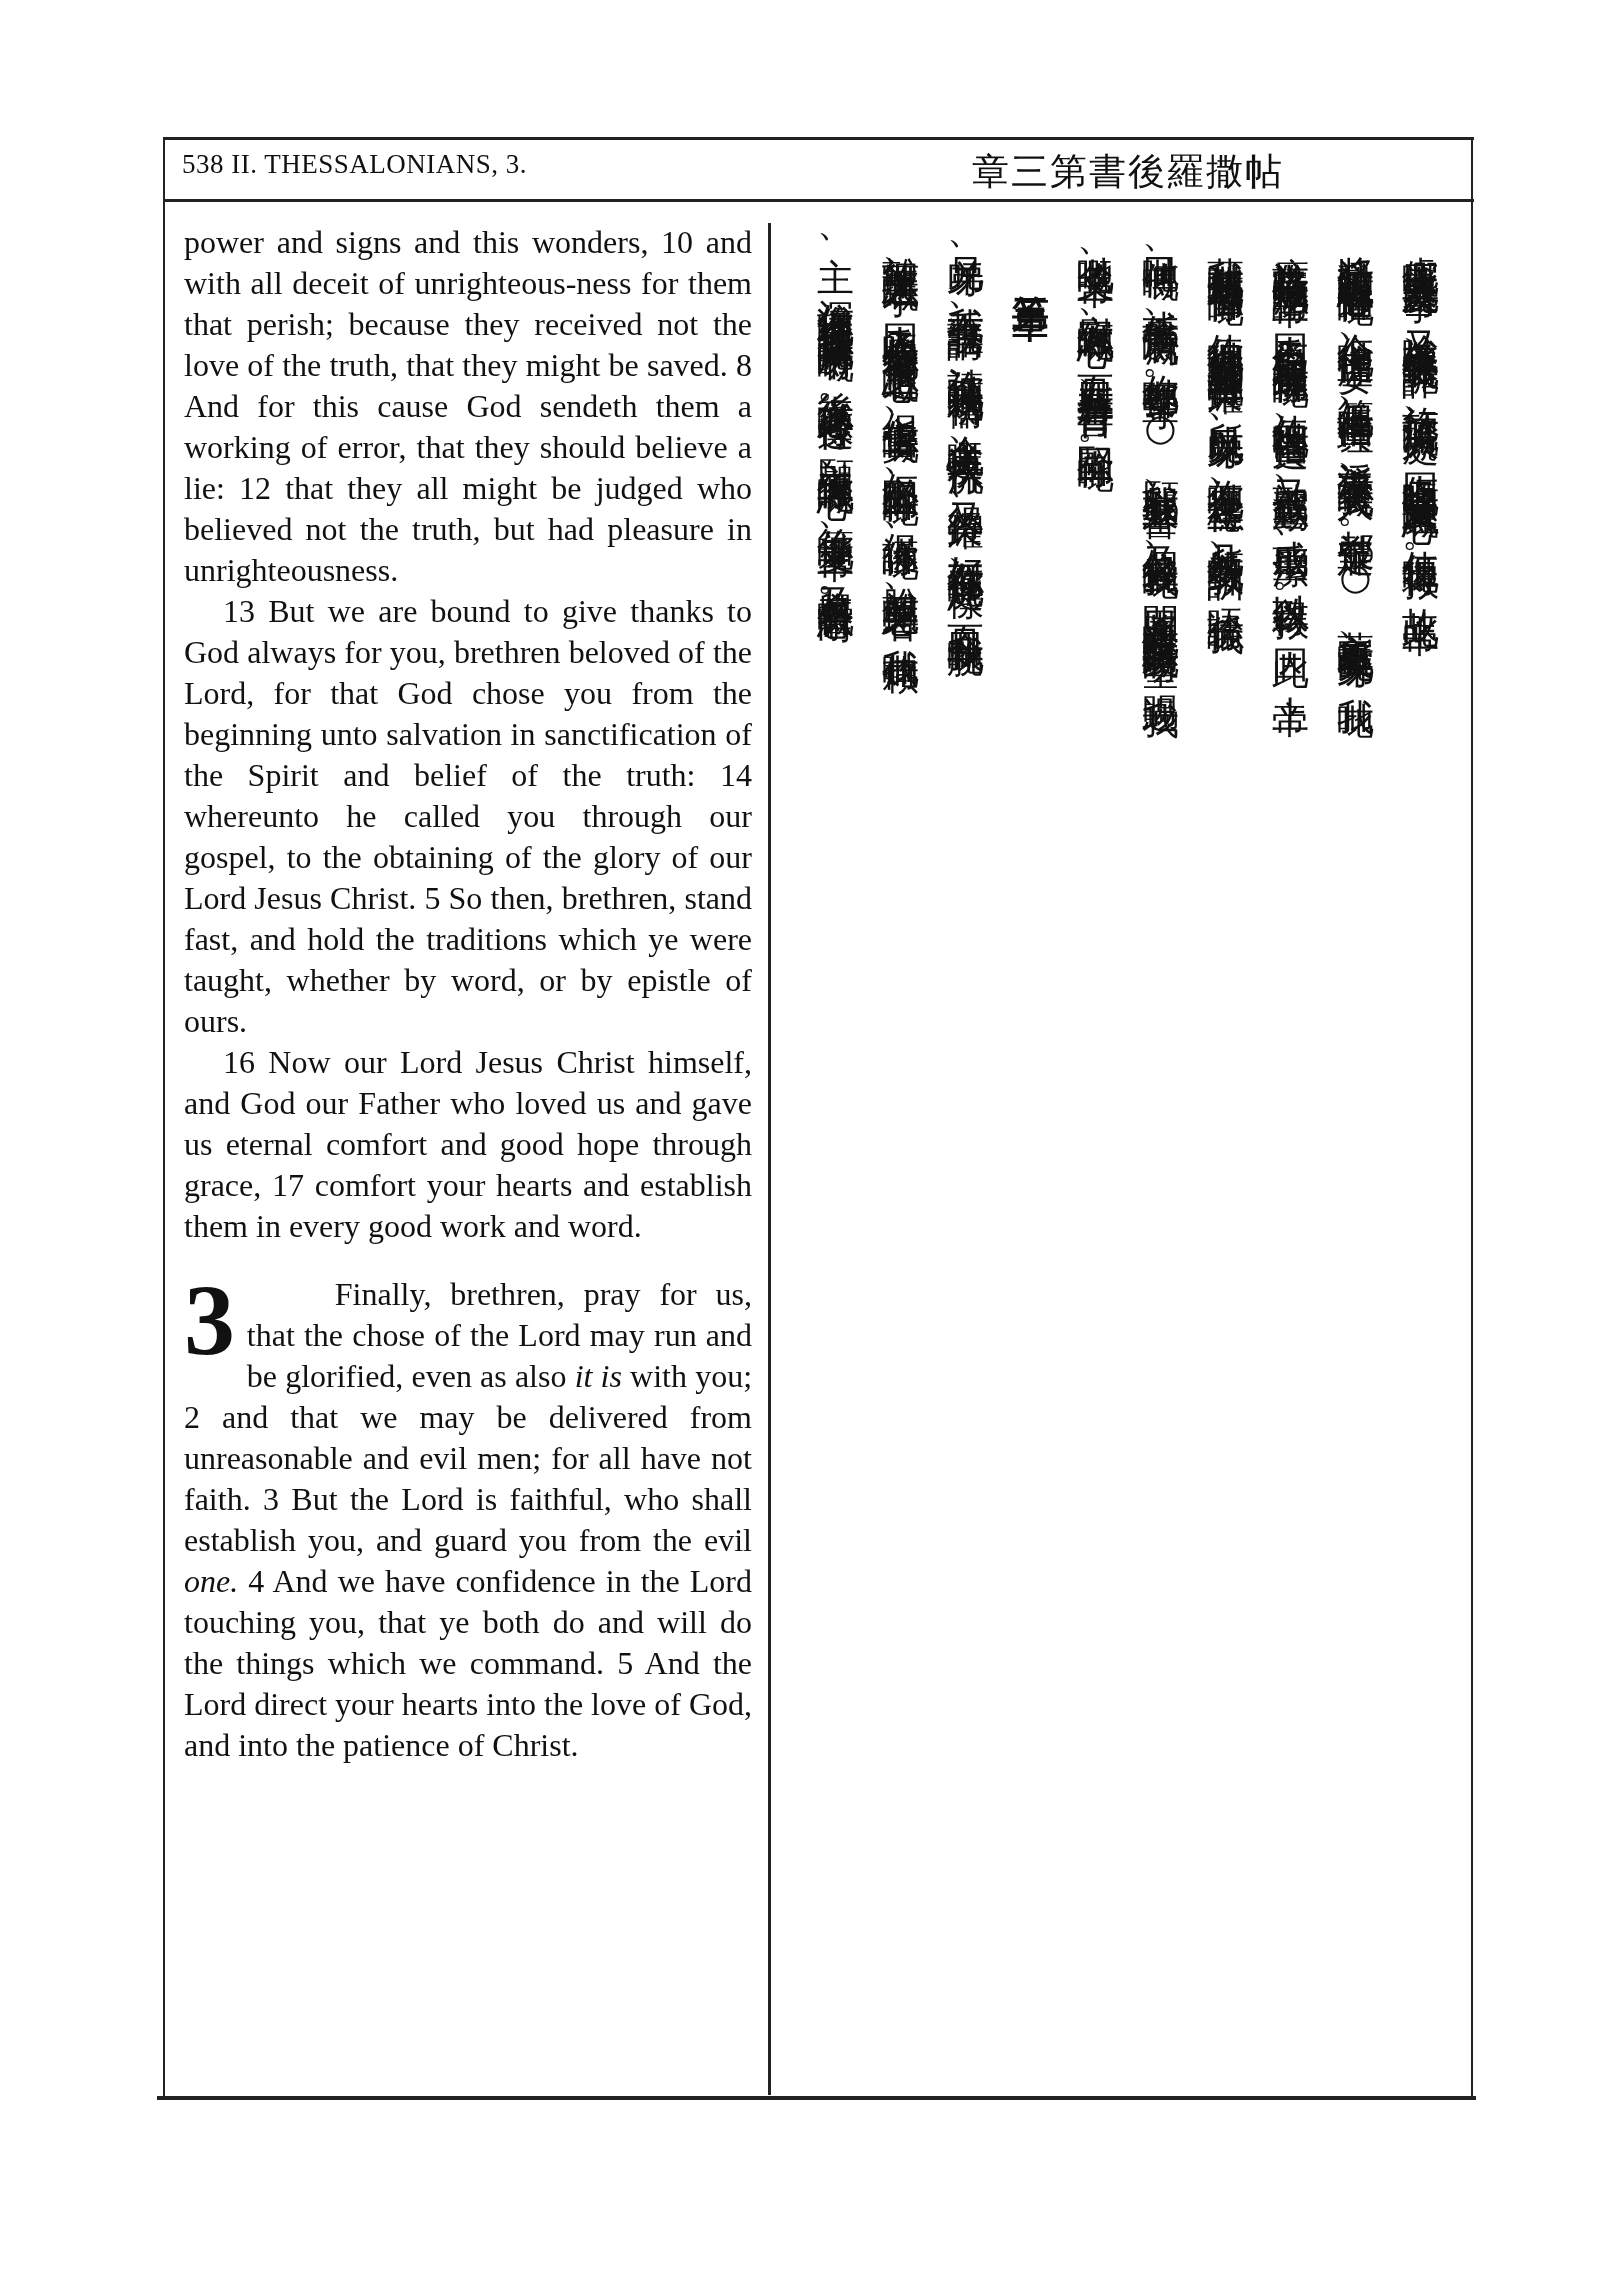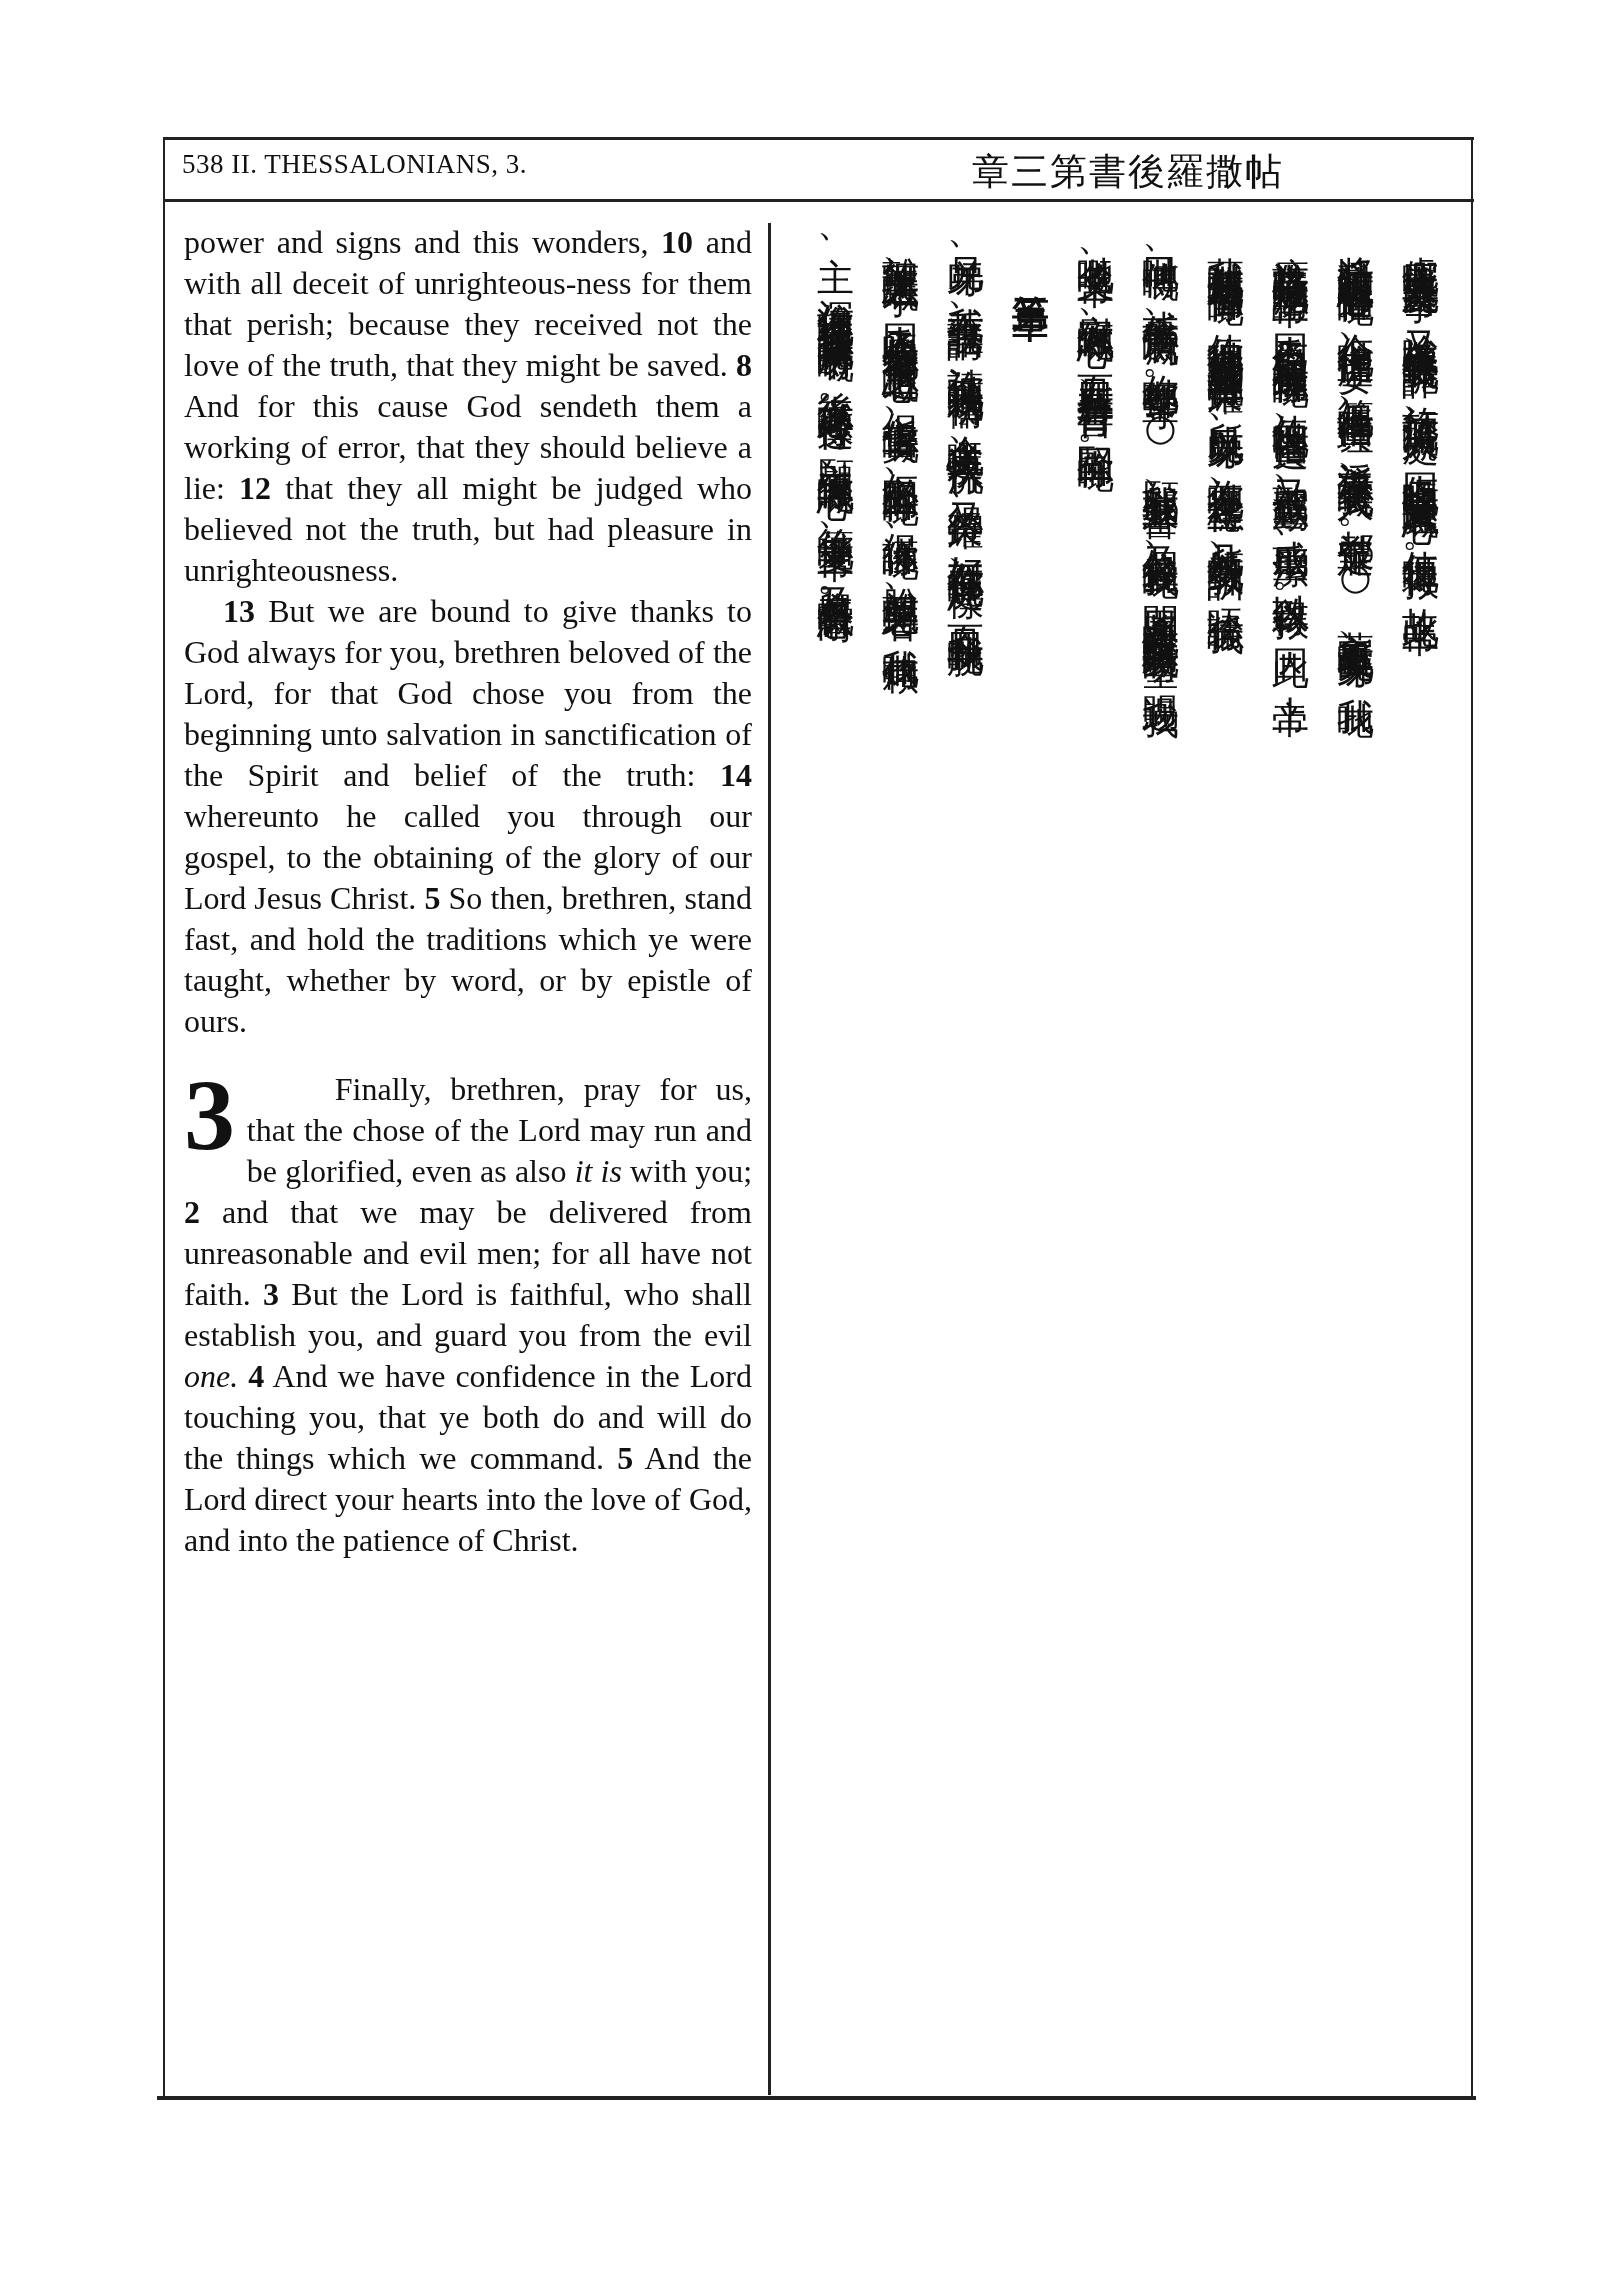--- a/index.html
+++ b/index.html
@@ -7,21 +7,21 @@
   .page-frame { position: absolute; left: 163px; top: 137px; width: 1306px; height: 1962px; border-left: 2.9px solid #222; border-right: 2.9px solid #222; }
   .rule-top { position: absolute; left: 163px; top: 137px; width: 1311px; height: 2.9px; background: #222; }
   .rule-head { position: absolute; left: 163px; top: 199px; width: 1311px; height: 2.9px; background: #222; }
   .rule-bottom { position: absolute; left: 157px; top: 2096px; width: 1319px; height: 3.9px; background: #222; }
   .header-en { position: absolute; left: 182px; top: 149px; font-size: 27px; letter-spacing: 0.5px; white-space: nowrap; }
   .header-zh { position: absolute; left: 972px; top: 147px; font-size: 37px; font-family: "DejaVu Sans", sans-serif; letter-spacing: 2px; white-space: nowrap; }
   .col-divider { position: absolute; left: 768px; top: 223px; width: 2.9px; height: 1872px; background: #222; }
   .en-col { position: absolute; left: 184px; top: 222px; width: 568px; font-size: 32px; line-height: 41px; text-align: justify; }
   .en-col p { margin: 0; }
   .en-col .indent { text-indent: 39px; }
-  .en-col .vnum { font-weight: bold; }
+  .en-col .vnum { font-weight: normal; }
   .en-col .gap { height: 27.4px; }
   .drop { float: left; font-size: 102px; line-height: 78px; font-weight: bold; margin: 7.8px 11.8px 0 0; font-family: "Liberation Serif", serif; }
   .zh-wrap { position: absolute; top: 227px; right: 167px; height: 1862px; display: flex; flex-direction: row-reverse; gap: 0; }
   .zh-col { writing-mode: vertical-rl; font-family: "DejaVu Sans", sans-serif; font-size: 37px; line-height: 65px; width: 65px; letter-spacing: 3.4px; white-space: nowrap; }
   .zh-col.title { font-weight: bold; padding-top: 39px; }
 </style>
 </head>
 <body>
 
 <div class="rule-top"></div>
@@ -45,20 +45,26 @@
     <span>that they all might be judged who believed not the truth, but had pleasure in unrighteousness.</span>
   </p>
   <p class="indent">
     <span class="vnum">13</span>
     <span>But we are bound to give thanks to God always for you, brethren beloved of the Lord, for that God chose you from the beginning unto salvation in sanctification of the Spirit and belief of the truth:</span>
     <span class="vnum">14</span>
     <span>whereunto he called you through our gospel, to the obtaining of the glory of our Lord Jesus Christ.</span>
     <span class="vnum">5</span>
     <span>So then, brethren, stand fast, and hold the traditions which ye were taught, whether by word, or by epistle of ours.</span>
   </p>
+  <p class="indent">
+    <span class="vnum">16</span>
+    <span>Now our Lord Jesus Christ himself, and God our Father who loved us and gave us eternal comfort and good hope through grace,</span>
+    <span class="vnum">17</span>
+    <span>comfort your hearts and establish them in every good work and word.</span>
+  </p>
   <div class="gap"></div>
   <p class="chap-first">
     <span class="drop">3</span>
     <span style="padding-left:88px">Finally, brethren, pray for us, that the chose of the Lord may run and be glorified, even as also</span>
     <i>it is</i>
     <span>with you;</span>
     <span class="vnum">2</span>
     <span>and that we may be delivered from unreasonable and evil men; for all have not faith.</span>
     <span class="vnum">3</span>
     <span>But the Lord is faithful, who shall establish you, and guard you from the evil</span>

